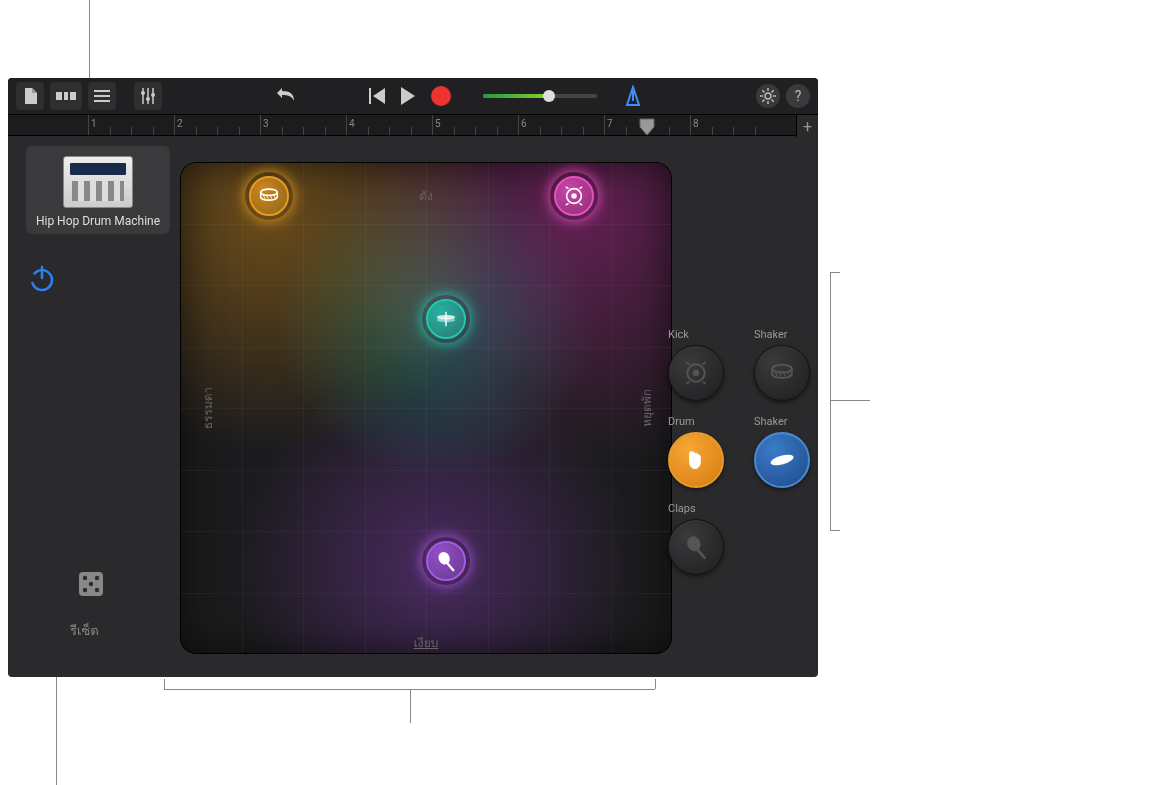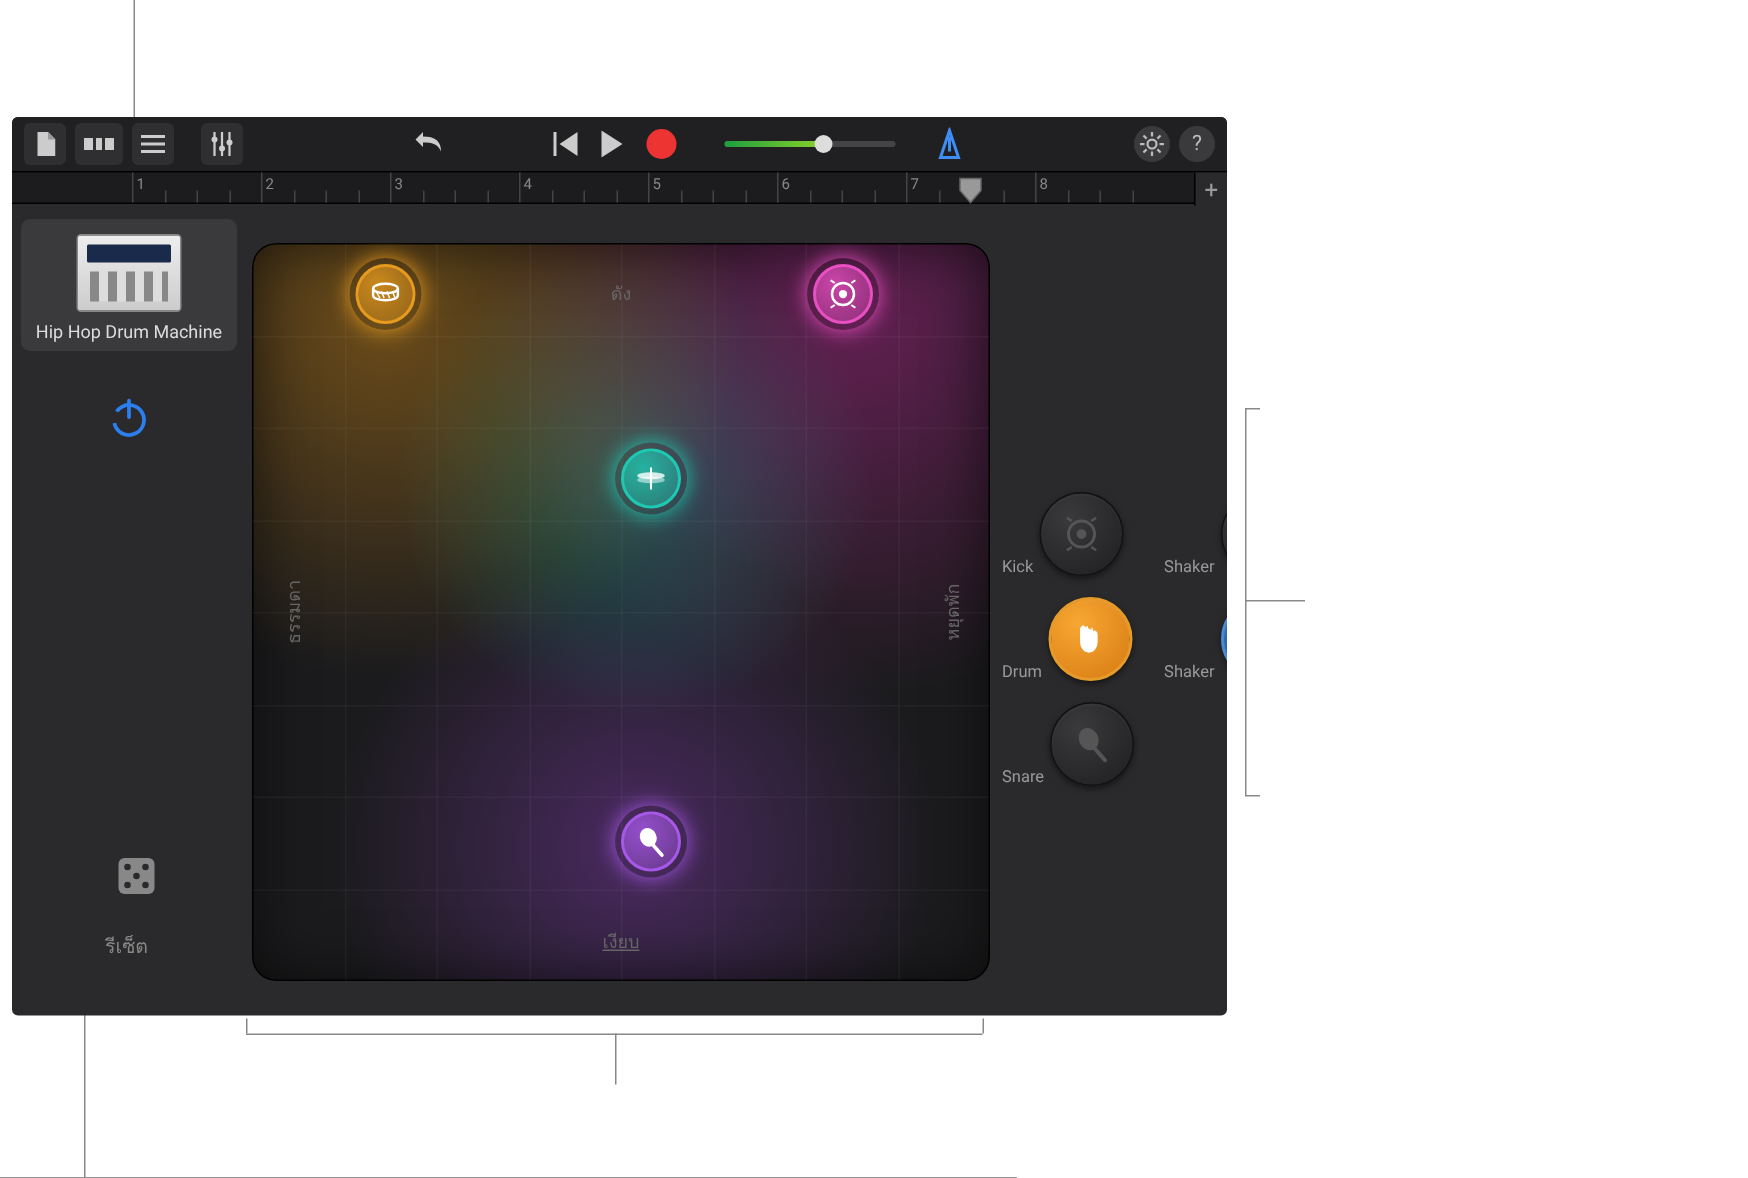--- a/index.html
+++ b/index.html
@@ -57,21 +57,21 @@
     display:flex;align-items:center;justify-content:center;color:#999;font-size:16px;
     border-left:1px solid #000;
   }
 
   
   .body {
     position:absolute; top:58px; left:0; right:0; bottom:0;
     display:flex;
   }
   .sidebar {
-    width:156px; padding:10px 6px; display:flex; flex-direction:column; align-items:center;
+    width:156px; padding:10px 6px; display:flex; flex-direction:column; margin-left:12px;
   }
   .preset {
     width:144px; background:#3a3a3c; border-radius:6px; padding:6px; text-align:center;
   }
   .preset-img {
     width:70px; height:52px; background:linear-gradient(180deg,#eee,#ccc); border-radius:3px;
     margin:4px auto 6px; position:relative; border:1px solid #888;
   }
   .preset-img::before{content:"";position:absolute;top:6px;left:6px;right:6px;height:12px;background:#1a2a4a;border-radius:1px;}
   .preset-img::after{content:"";position:absolute;bottom:6px;left:8px;right:8px;height:20px;
@@ -101,21 +101,21 @@
       radial-gradient(circle at 52% 82%, rgba(160,70,220,.35), transparent 42%),
       #1b1b1d;
     box-shadow:inset 0 0 0 1px #000, inset 0 0 40px rgba(0,0,0,.6);
     overflow:hidden;
   }
   .grid-v,.grid-h{position:absolute;background:rgba(255,255,255,.04);}
   .grid-v{top:0;bottom:0;width:1px;}
   .grid-h{left:0;right:0;height:1px;}
   .axis-label{position:absolute;font-size:12px;color:#666;}
   .axis-top{top:24px;left:50%;transform:translateX(-50%);}
-  .axis-bottom{bottom:17px;left:50%;transform:translateX(-50%);text-decoration:underline;}
+  .axis-bottom{bottom:2px;left:50%;transform:translateX(-50%);text-decoration:underline;}
   .axis-left{left:6px;top:50%;transform:translateY(-50%) rotate(-90deg);transform-origin:center;}
   .axis-right{right:6px;top:50%;transform:translateY(-50%) rotate(-90deg);transform-origin:center;}
 
   .puck{
     position:absolute; width:48px;height:48px;border-radius:50%;
     transform:translate(-50%,-50%);
     display:flex;align-items:center;justify-content:center;
     box-shadow:0 0 14px currentColor; cursor:grab;
   }
   .puck .inner{
@@ -125,21 +125,21 @@
     display:flex;align-items:center;justify-content:center;
   }
   .puck svg{width:22px;height:22px;}
 
   
   .kits{
     position:absolute; left:660px; top:192px; width:152px;
     display:grid; grid-template-columns:1fr 1fr; gap:14px 20px;
   }
   .kit{
-    display:flex; flex-direction:row; align-items:flex-end; gap:4px;
+    display:flex; flex-direction:column; align-items:flex-start; gap:4px;
   }
   .kit-label{font-size:11px;color:#999;}
   .kit-btn{
     width:56px;height:56px;border-radius:50%;
     background:radial-gradient(circle at 35% 30%, #3a3a3c, #1e1e20);
     border:1px solid #111;
     display:flex;align-items:center;justify-content:center;
     cursor:pointer; box-shadow:inset 0 1px 2px rgba(255,255,255,.05), 0 2px 4px rgba(0,0,0,.5);
   }
   .kit-btn svg{width:26px;height:26px;}
@@ -386,21 +386,21 @@
         <div class="kit">
           <div class="kit-label">Shaker</div>
           <div class="kit-btn active-blue">
             <svg viewBox="0 0 24 24" style="color: rgb(255, 255, 255);">
               <ellipse cx="12" cy="12" rx="11" ry="4" fill="currentColor" transform="rotate(-15 12 12)"></ellipse>
               <circle cx="12" cy="11" r="1.5" fill="#fff" opacity="0.6"></circle>
             </svg>
           </div>
         </div>
         <div class="kit">
-          <div class="kit-label">Snare</div>
+          <div class="kit-label">Claps</div>
           <div class="kit-btn">
             <svg viewBox="0 0 24 24" style="color: rgb(85, 85, 85);">
               <ellipse cx="10" cy="9" rx="6" ry="7" fill="currentColor" transform="rotate(-25 10 9)"></ellipse>
               <line x1="13" y1="14" x2="20" y2="22" stroke="currentColor" stroke-width="2.5" stroke-linecap="round"></line>
             </svg>
           </div>
         </div>
       </div>
 
     <div class="dice">

